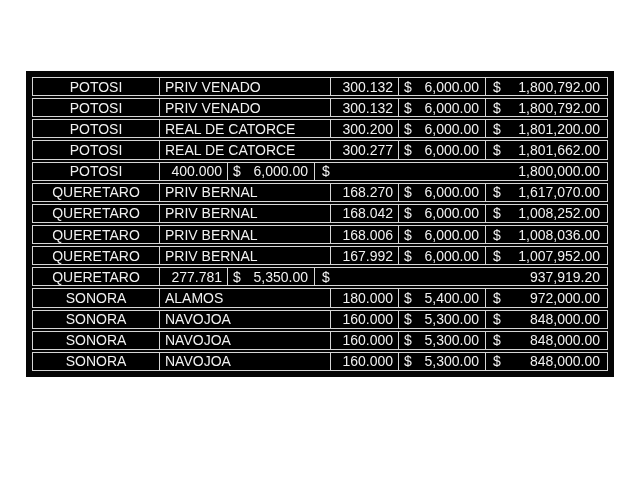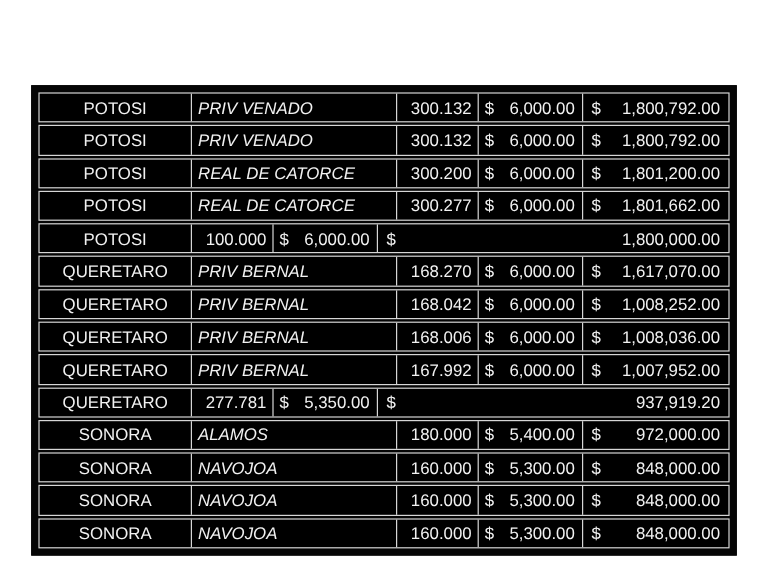--- a/index.html
+++ b/index.html
@@ -15,21 +15,21 @@
     width: 640px;
     height: 480px;
     background: var(--page-bg, #ffffff);
     overflow: hidden;
   }
   .table-frame {
     position: absolute;
     left: 26px;
     top: 71px;
     width: 588px;
-    height: 392px;
+    height: 306px;
     box-sizing: border-box;
     background: var(--frame, #050505);
     border: 5px solid var(--frame, #050505);
     padding: 1px;
     display: flex;
     flex-direction: column;
     gap: 2px;
   }
   .row {
     flex: 1 1 0;
@@ -46,21 +46,21 @@
     box-sizing: border-box;
     border-right: 1px solid var(--grid, #d6d6d6);
     color: var(--text, #f1f1f1);
     font-size: 14px;
     line-height: 1;
     white-space: nowrap;
     overflow: hidden;
   }
   .cell:last-child { border-right: none; }
   .c-state    { width: 127px; justify-content: center; }
-  .c-location { width: 171px; justify-content: flex-start; padding-left: 5px; font-style: italic; }
+  .c-location { width: 171px; justify-content: flex-start; padding-left: 5px; }
   .c-qty      { width: 68px;  justify-content: flex-end;  padding-right: 5px; align-items: center; }
   .c-price    { width: 87px;  justify-content: space-between; padding: 0 6px 0 5px; }
   .c-total    { flex: 1 1 0;  justify-content: space-between; padding: 0 7px 0 7px; }
   .txt, .cur { display: inline-block; }
 </style>
 </head>
 <body>
 
 <div class="sheet">
   <div class="table-frame" id="table-body">
@@ -142,21 +142,21 @@
       <span class="cur">$</span>
       <span class="txt">1,801,662.00</span>
     </div>
   </div>
 
   <div class="row">
     <div class="cell c-state">
       <span class="txt">POTOSI</span>
     </div>
     <div class="cell c-qty">
-      <span class="txt">100.000</span>
+      <span class="txt">400.000</span>
     </div>
     <div class="cell c-price">
       <span class="cur">$</span>
       <span class="txt">6,000.00</span>
     </div>
     <div class="cell c-total">
       <span class="cur">$</span>
       <span class="txt">1,800,000.00</span>
     </div>
   </div>

